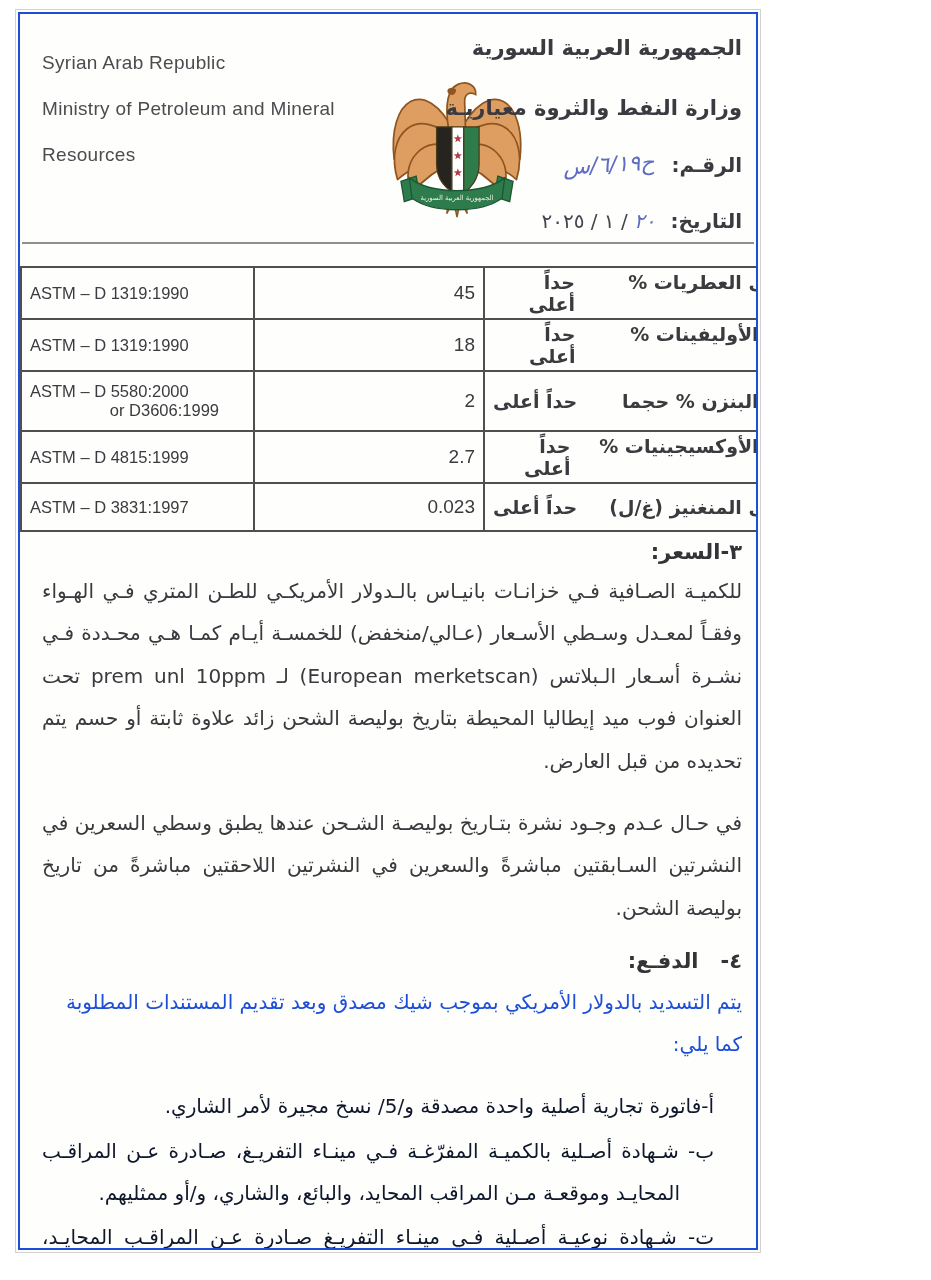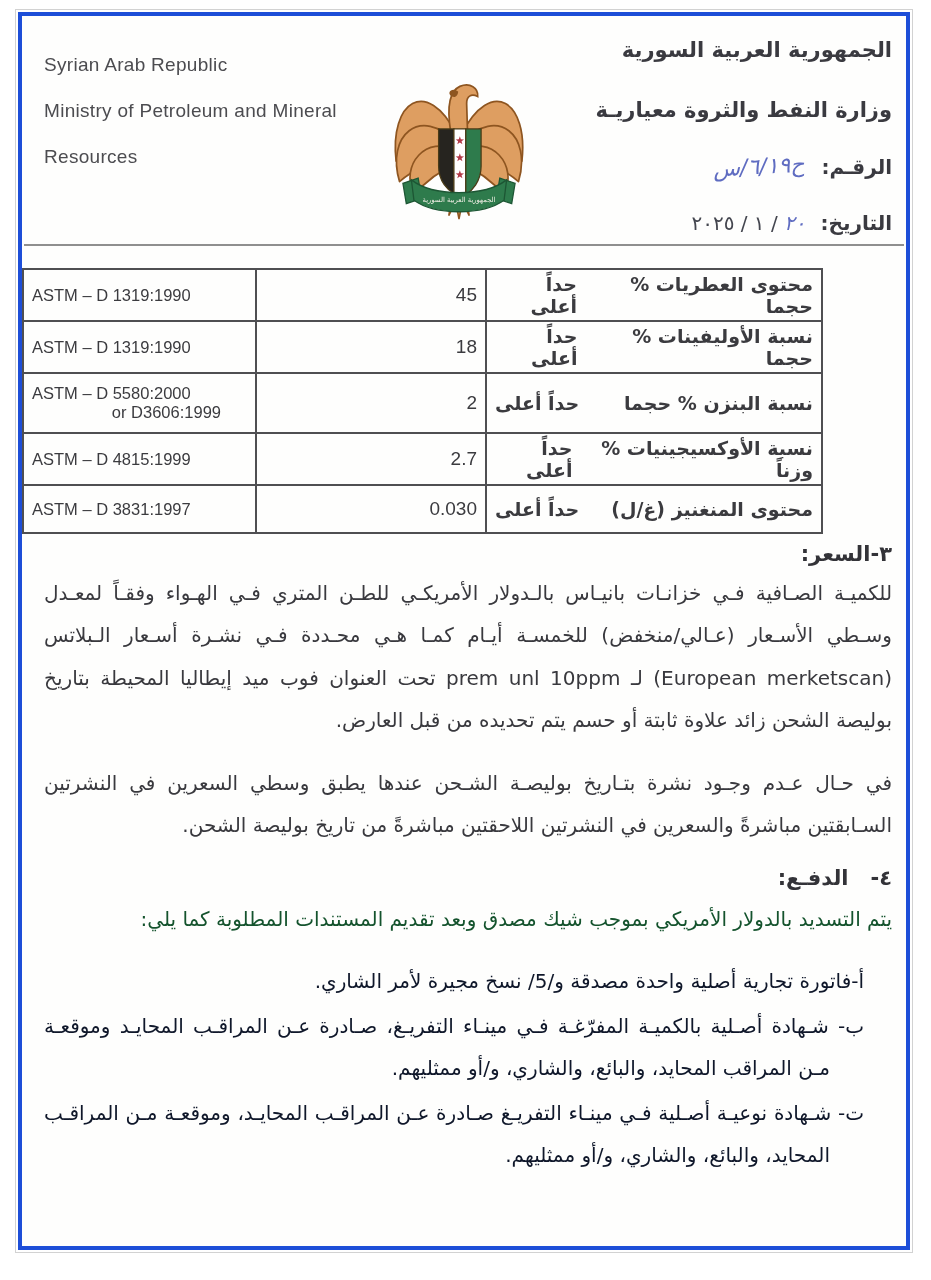--- a/index.html
+++ b/index.html
@@ -4,22 +4,22 @@
 <style>
   html,body{margin:0;padding:0;}
   body{
     width:931px;height:1280px;position:relative;
     background:#ffffff;
     font-family:"DejaVu Sans", sans-serif;
     color:#3c3c40;
     -webkit-font-smoothing:antialiased;
   }
   .frame{
-    position:absolute;left:18px;top:12px;width:892px;height:1238px;
-    border:4px solid #1d4ed8;
+    position:absolute;left:18px;top:12px;width:740px;height:1238px;
+    border:2px solid #1d4ed8;
     outline:1px solid #d2d2d2;outline-offset:2px;
     background:#fefefd;
     overflow:hidden;
     box-sizing:border-box;
   }
   
   .hdr{position:relative;height:228px;}
   .en-block{
     position:absolute;left:22px;top:26px;
     font-family:"Liberation Sans", sans-serif;
@@ -57,21 +57,21 @@
   tr.r3 td{height:52px;}
   tr.r4 td,tr.r5 td{height:40px;}
   
   .bodytxt{direction:rtl;padding:0 14px 0 22px;}
   .sec-h{font-size:21px;font-weight:bold;color:#333338;margin-top:8px;white-space:pre-wrap;}
   .para{
     font-size:20px;line-height:2.12;text-align:justify;color:#39393e;
     margin-top:6px;
   }
   .para.short-last{text-align-last:right;}
-  .pay-intro{font-size:20px;line-height:2.1;color:#14532d;margin-top:8px;}
+  .pay-intro{font-size:20px;line-height:2.1;color:#1d4ed8;margin-top:8px;}
   .pay-list{margin-top:4px;}
   .pay-item{
     font-size:20px;line-height:2.12;text-align:justify;color:#0f172a;
     margin-right:28px;padding-right:34px;text-indent:-34px;margin-top:2px;
   }
 </style>
 </head>
 <body>
 
 <div class="frame">
@@ -189,21 +189,21 @@
         <td class="val-cell">2.7</td>
         <td class="method-cell">ASTM – D 4815:1999</td>
       </tr>
       <tr class="r5">
         <td class="prop-cell">
           <div class="cellwrap">
             <span>محتوى المنغنيز (غ/ل)</span>
             <span>حداً أعلى</span>
           </div>
         </td>
-        <td class="val-cell">0.030</td>
+        <td class="val-cell">0.023</td>
         <td class="method-cell">ASTM – D 3831:1997</td>
       </tr>
     </tbody>
   </table>
 
   <div class="bodytxt">
     <div class="sec-h">٣-السعر:</div>
     <p class="para">للكميـة الصـافية فـي خزانـات بانيـاس بالـدولار الأمريكـي للطـن المتري فـي الهـواء وفقـاً لمعـدل وسـطي الأسـعار (عـالي/منخفض) للخمسـة أيـام كمـا هـي محـددة فـي نشـرة أسـعار الـبلاتس (European merketscan) لـ prem unl 10ppm تحت العنوان فوب ميد إيطاليا المحيطة بتاريخ بوليصة الشحن زائد علاوة ثابتة أو حسم يتم تحديده من قبل العارض.</p>
     <p class="para">في حـال عـدم وجـود نشرة بتـاريخ بوليصـة الشـحن عندها يطبق وسطي السعرين في النشرتين السـابقتين مباشرةً والسعرين في النشرتين اللاحقتين مباشرةً من تاريخ بوليصة الشحن.</p>
   </div>

